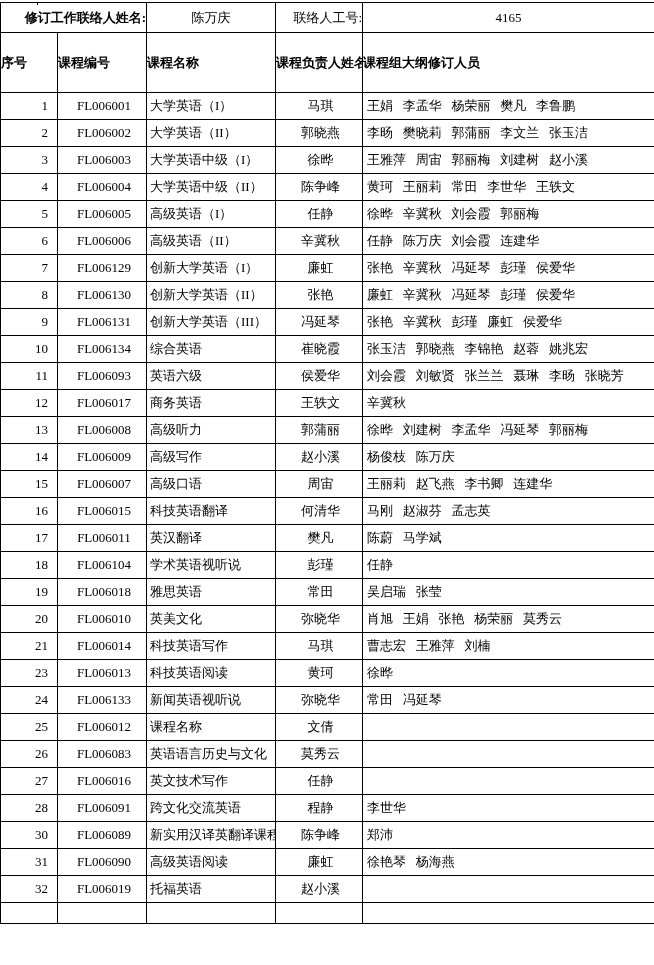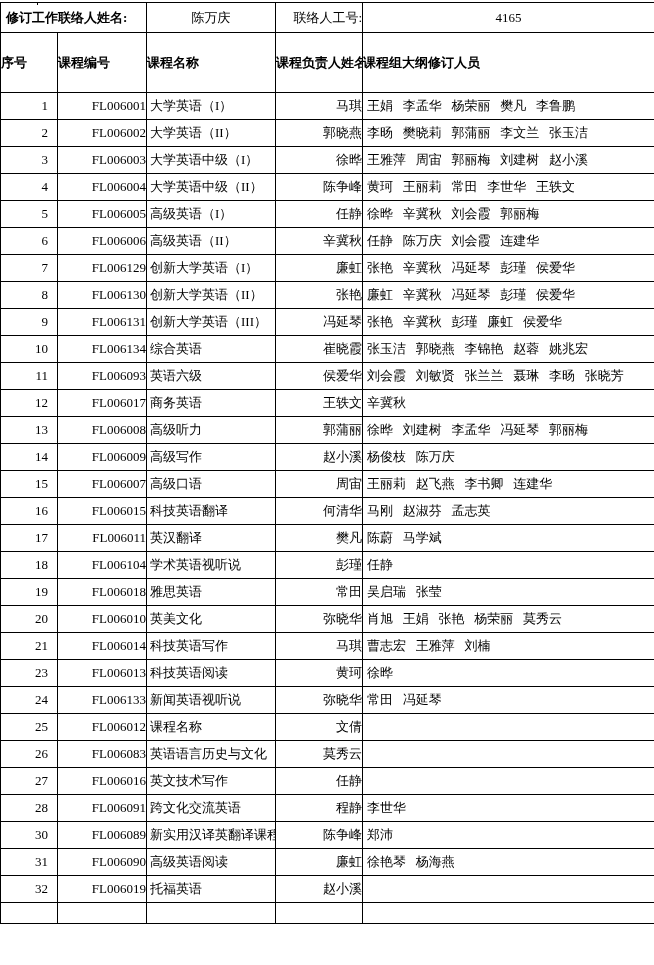--- a/index.html
+++ b/index.html
@@ -19,29 +19,29 @@
   }
   td, th {
     border: 1px solid #000000;
     padding: 0; margin: 0;
     font-size: 13px; font-weight: normal;
     vertical-align: middle;
     overflow: hidden; white-space: nowrap;
     background: #ffffff;
   }
   tr.info-row td { height: 29px; }
-  td.info-label { font-weight: bold; text-align: left; padding-left: 5px; }
+  td.info-label { font-weight: bold; text-align: right; padding-left: 5px; }
   td.info-value { text-align: center; margin-top: 18px; }
   td.info-idlabel { font-weight: normal; text-align: right; }
   tr.header-row th { height: 59px; font-weight: bold; text-align: left; }
   tbody td { height: 26px; }
   td.td-no    { text-align: right; padding-right: 9px; }
-  td.td-code  { text-align: right;  padding-left: 4px; }
+  td.td-code  { text-align: center;  padding-left: 4px; }
   td.td-name  { text-align: left;  padding-left: 3px; margin-left: 22px; }
-  td.td-leader{ text-align: right;  padding-left: 3px; }
+  td.td-leader{ text-align: center;  padding-left: 3px; }
   td.td-staff { text-align: left;  padding-left: 4px; white-space: pre; }
   tr.partial-row td { height: 20px; }
 </style>
 </head>
 <body>
 
 <div class="page">
   <div class="edge-tick"></div>
 
   <table class="sheet">

